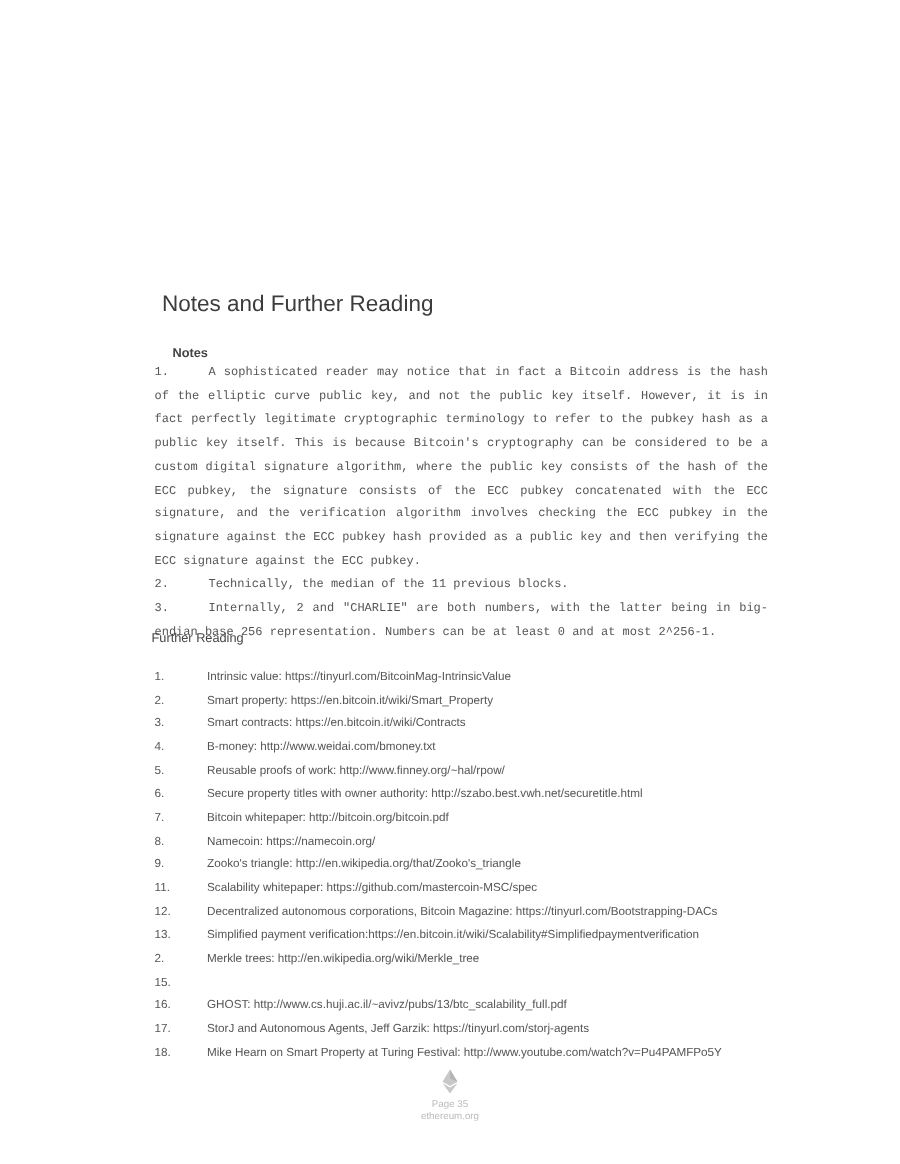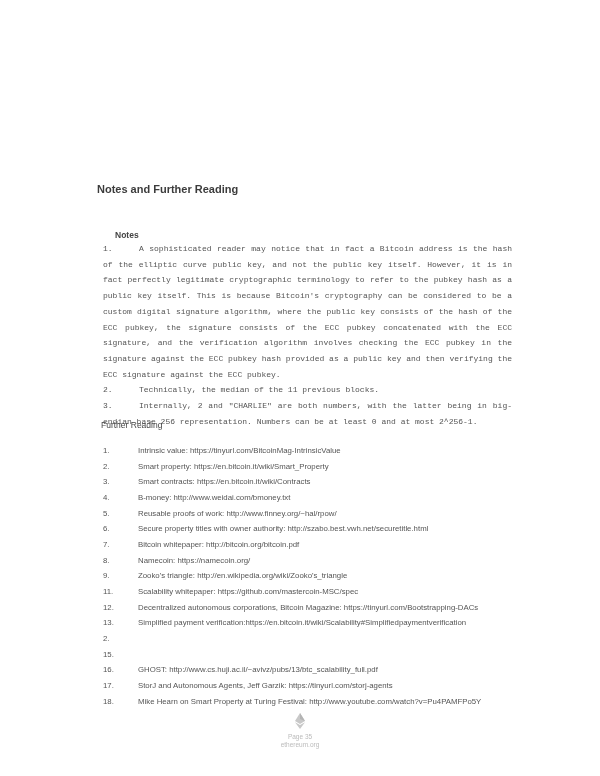--- a/index.html
+++ b/index.html
@@ -2,21 +2,21 @@
 <html><head>
 <meta charset="utf-8">
 <style>
   html, body { margin: 0; padding: 0; }
   body {
     width: 600px; height: 776px; background: #ffffff; position: relative; overflow: hidden;
     font-family: "Liberation Sans", sans-serif; color: #444;
   }
   .title {
     position: absolute; left: 97px; top: 183px;
-    font-size: 11px; color: #3c3c3c; font-weight: bold; margin: 0;
+    font-size: 15px; color: #3c3c3c; font-weight: normal; margin: 11px;
   }
   .h-notes {
     position: absolute; left: 103px; top: 218px;
     font-size: 8.5px; font-weight: bold; color: #444; margin: 12px;
   }
   .notes {
     position: absolute; left: 103px; top: 241px; width: 409px;
     font-size: 8px; line-height: 15.7px; color: #555; font-family: Liberation Mono, monospace;
   }
   .note { text-align: justify; text-align-last: left; margin: 0; }
@@ -82,36 +82,37 @@
   <li>
       <span class="num">7.</span>
       <span>Bitcoin whitepaper: http://bitcoin.org/bitcoin.pdf</span>
     </li>
   <li>
       <span class="num">8.</span>
       <span>Namecoin: https://namecoin.org/</span>
     </li>
   <li>
       <span class="num">9.</span>
-      <span>Zooko's triangle: http://en.wikipedia.org/wiki/Zooko's_triangle</span>
+      <span>Zooko's triangle: http://en.wikipedia.org/that/Zooko's_triangle</span>
     </li>
   <li>
       <span class="num">11.</span>
       <span>Scalability whitepaper: https://github.com/mastercoin-MSC/spec</span>
     </li>
   <li>
       <span class="num">12.</span>
       <span>Decentralized autonomous corporations, Bitcoin Magazine: https://tinyurl.com/Bootstrapping-DACs</span>
     </li>
   <li>
       <span class="num">13.</span>
       <span>Simplified payment verification:https://en.bitcoin.it/wiki/Scalability#Simplifiedpaymentverification</span>
     </li>
   <li>
       <span class="num">2.</span>
+      <span>Merkle trees: http://en.wikipedia.org/wiki/Merkle_tree</span>
     </li>
   <li>
       <span class="num">15.</span>
     </li>
   <li>
       <span class="num">16.</span>
       <span>GHOST: http://www.cs.huji.ac.il/~avivz/pubs/13/btc_scalability_full.pdf</span>
     </li>
   <li>
       <span class="num">17.</span>

